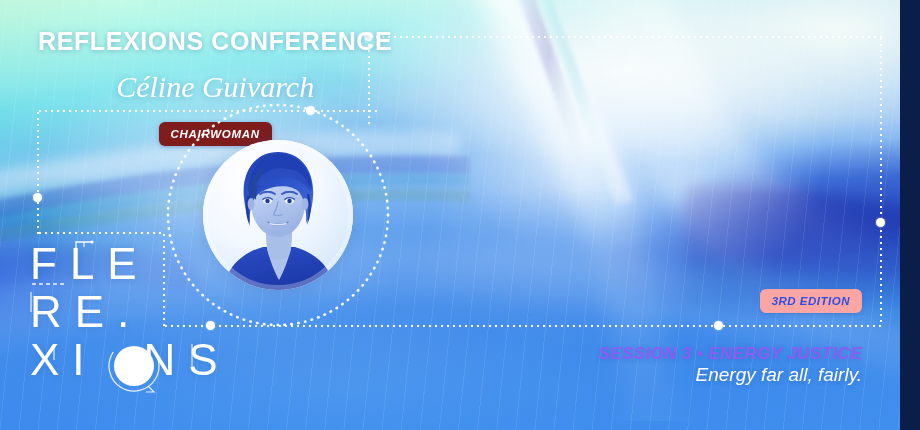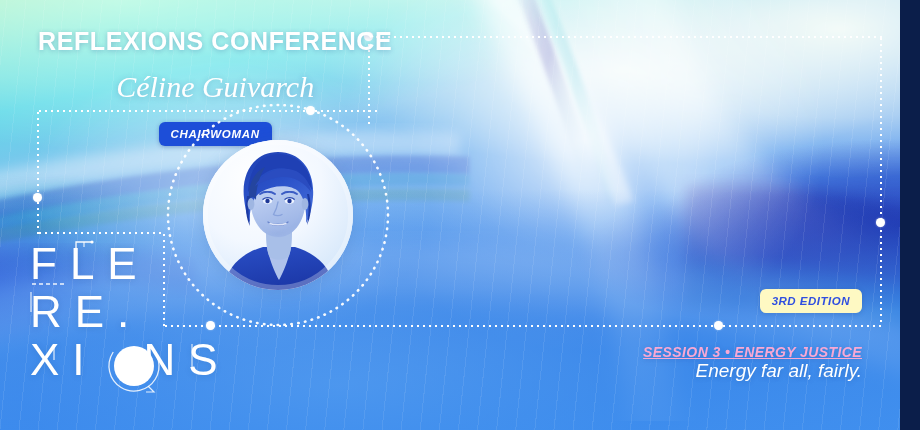--- a/index.html
+++ b/index.html
@@ -109,21 +109,21 @@
     white-space:nowrap;
   }
   .name-row { display:flex; align-items:center; gap:13px; margin-top:15px;flex-direction:column; }
   .speaker-name {
     font-family:"Liberation Serif", serif;
     font-style:italic; font-size:30px; color:#fff;
     line-height:1.2; white-space:nowrap;
     text-shadow:0 1px 6px rgba(30,70,140,.30);
   }
   .role-badge {
-    background:#1d4ed8;
+    background:#7f1d1d;
     color:#fff;
     font-size:11.5px; font-weight:bold; font-style:italic;
     letter-spacing:0.7px;
     padding:6px 12px 6px 12px;
     border-radius:6px;
     white-space:nowrap;
     margin-top:4px;
     box-shadow:0 1px 4px rgba(20,50,130,.35);
   }
 
@@ -156,38 +156,37 @@
     font-size:44px; font-weight:500; letter-spacing:13px;
     line-height:48px; color:#fff;
     font-family:"Liberation Sans", sans-serif;
     text-shadow:0 1px 6px rgba(30,70,140,.18);
   }
   .logo-svg { position:absolute; left:0; top:0; width:250px; height:160px; pointer-events:none; }
 
   
   .edition-badge {
     position:absolute; right:38px; top:289px;
-    background:#fef9c3;
+    background:#fca5a5;
     color:#2f4fe0;
     font-size:11.5px; font-weight:bold; font-style:italic;
     letter-spacing:0.5px;
     padding:6px 12px;
     border-radius:6px;
     white-space:nowrap;
     box-shadow:0 1px 5px rgba(20,60,140,.22);
   }
   .footer {
     position:absolute; right:38px; top:344px;
     text-align:right;
   }
   .session-title {
-    font-size:14px; font-weight:bold; font-style:italic;
-    letter-spacing:0.4px; color:#f9a8d4; white-space:nowrap;
+    font-size:17px; font-weight:bold; font-style:italic;
+    letter-spacing:0.4px; color:#8b5cf6; white-space:nowrap;
     text-shadow:0 1px 5px rgba(30,70,140,.28);
-    text-decoration:underline;
   }
   .tagline {
     font-size:19px; font-style:italic; color:#fff;
     white-space:nowrap;
     text-shadow:0 1px 5px rgba(30,70,140,.28);
   }
 </style>
 </head>
 <body>
 

